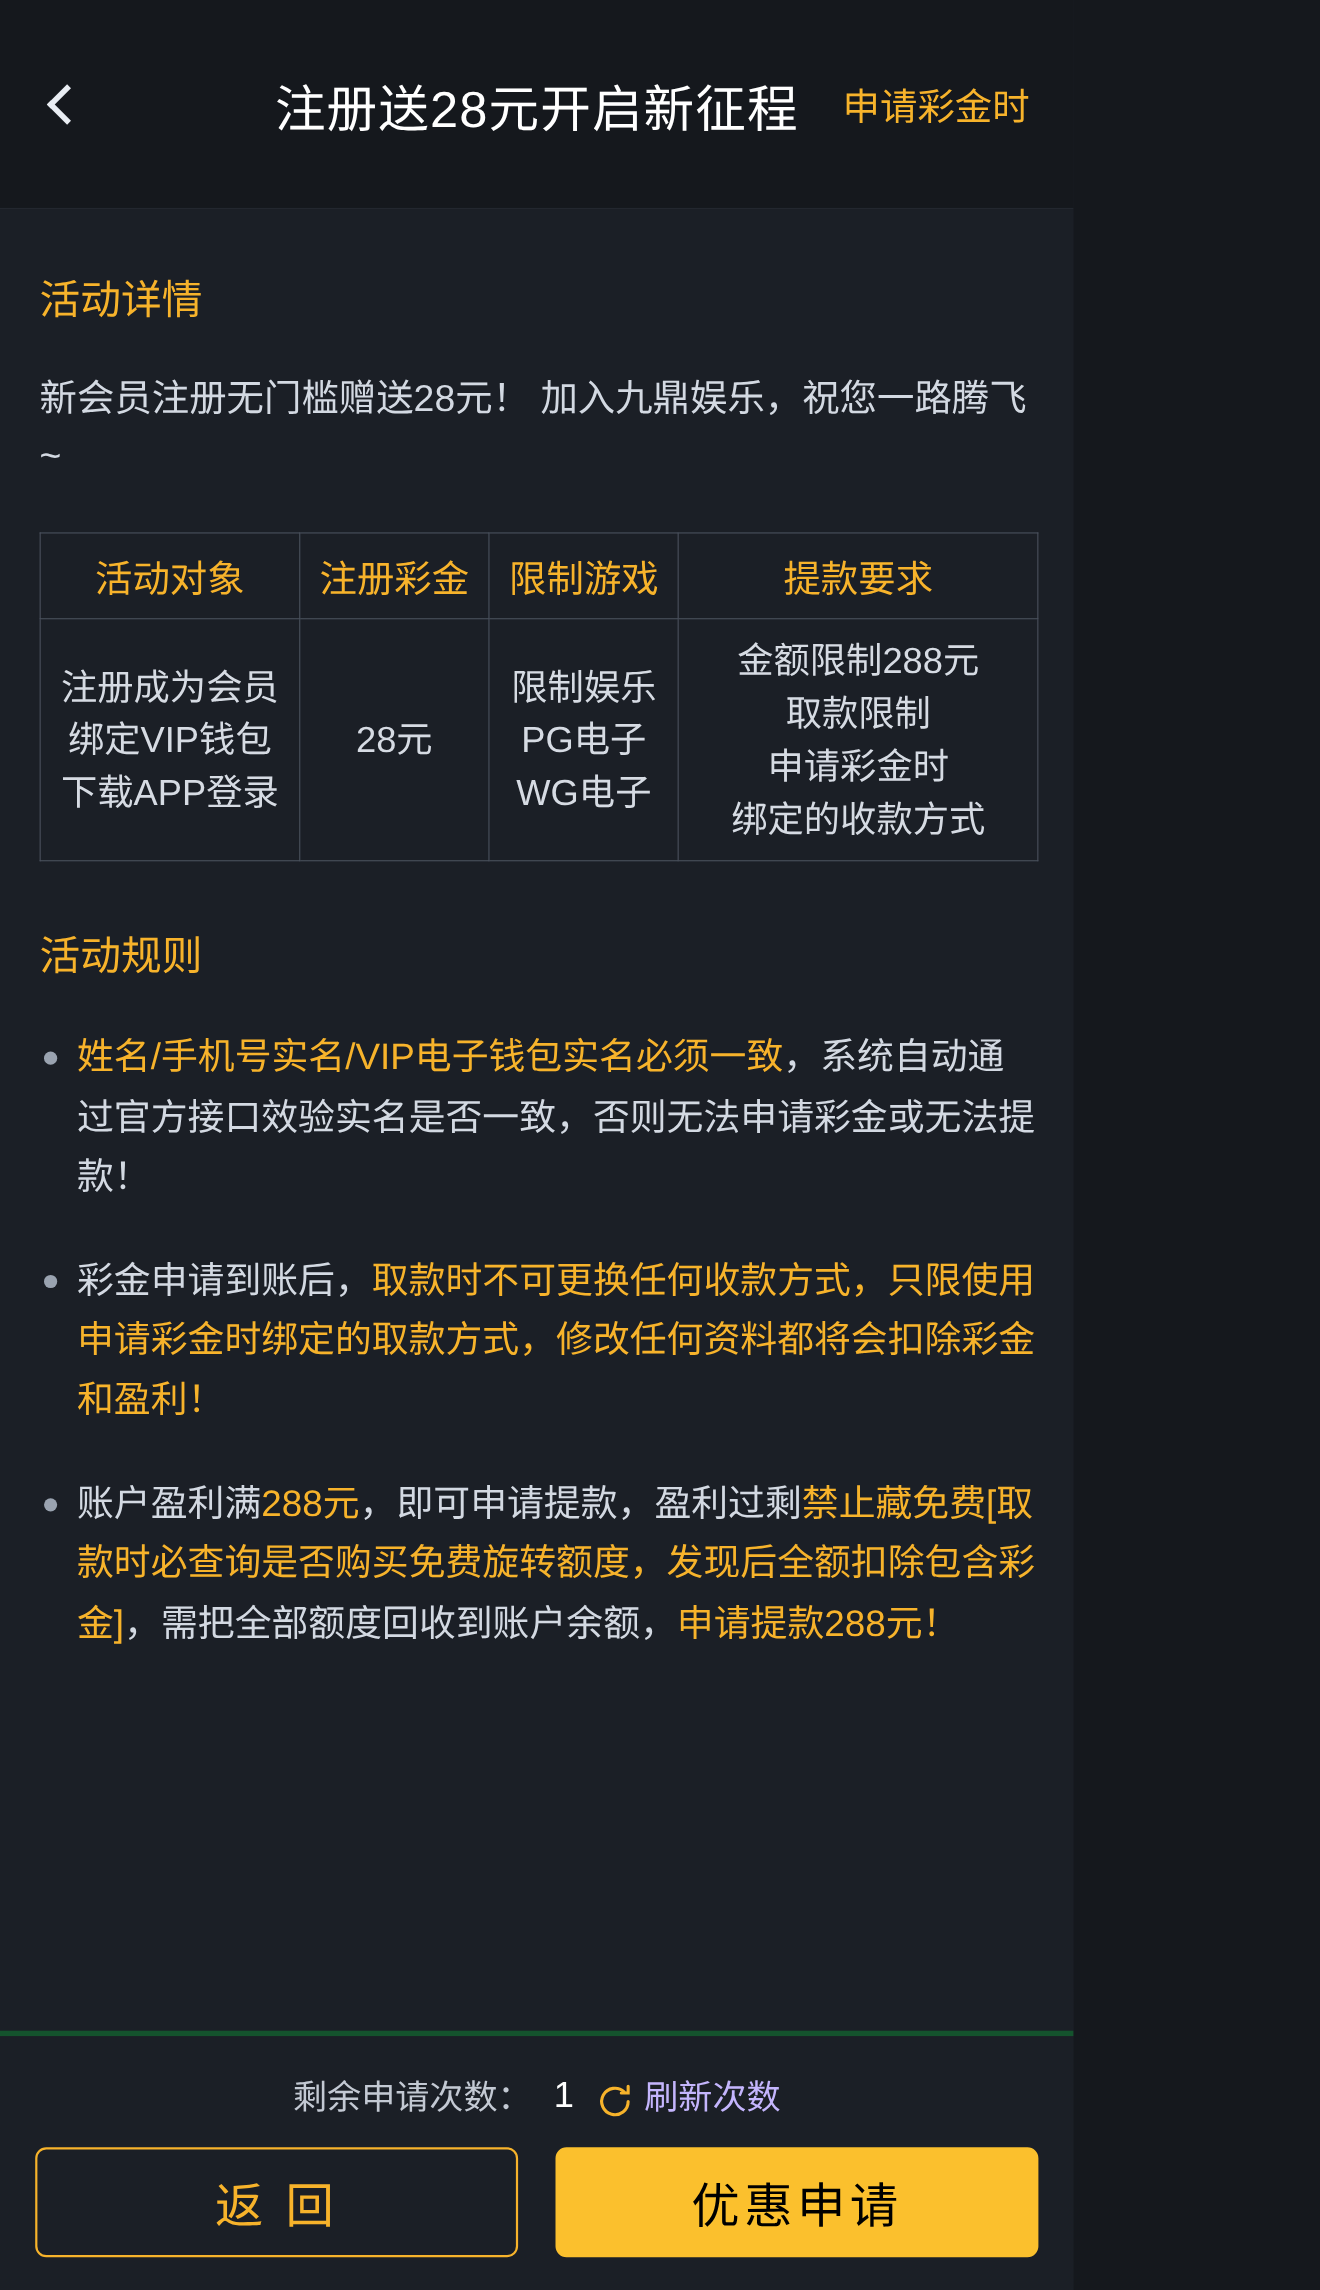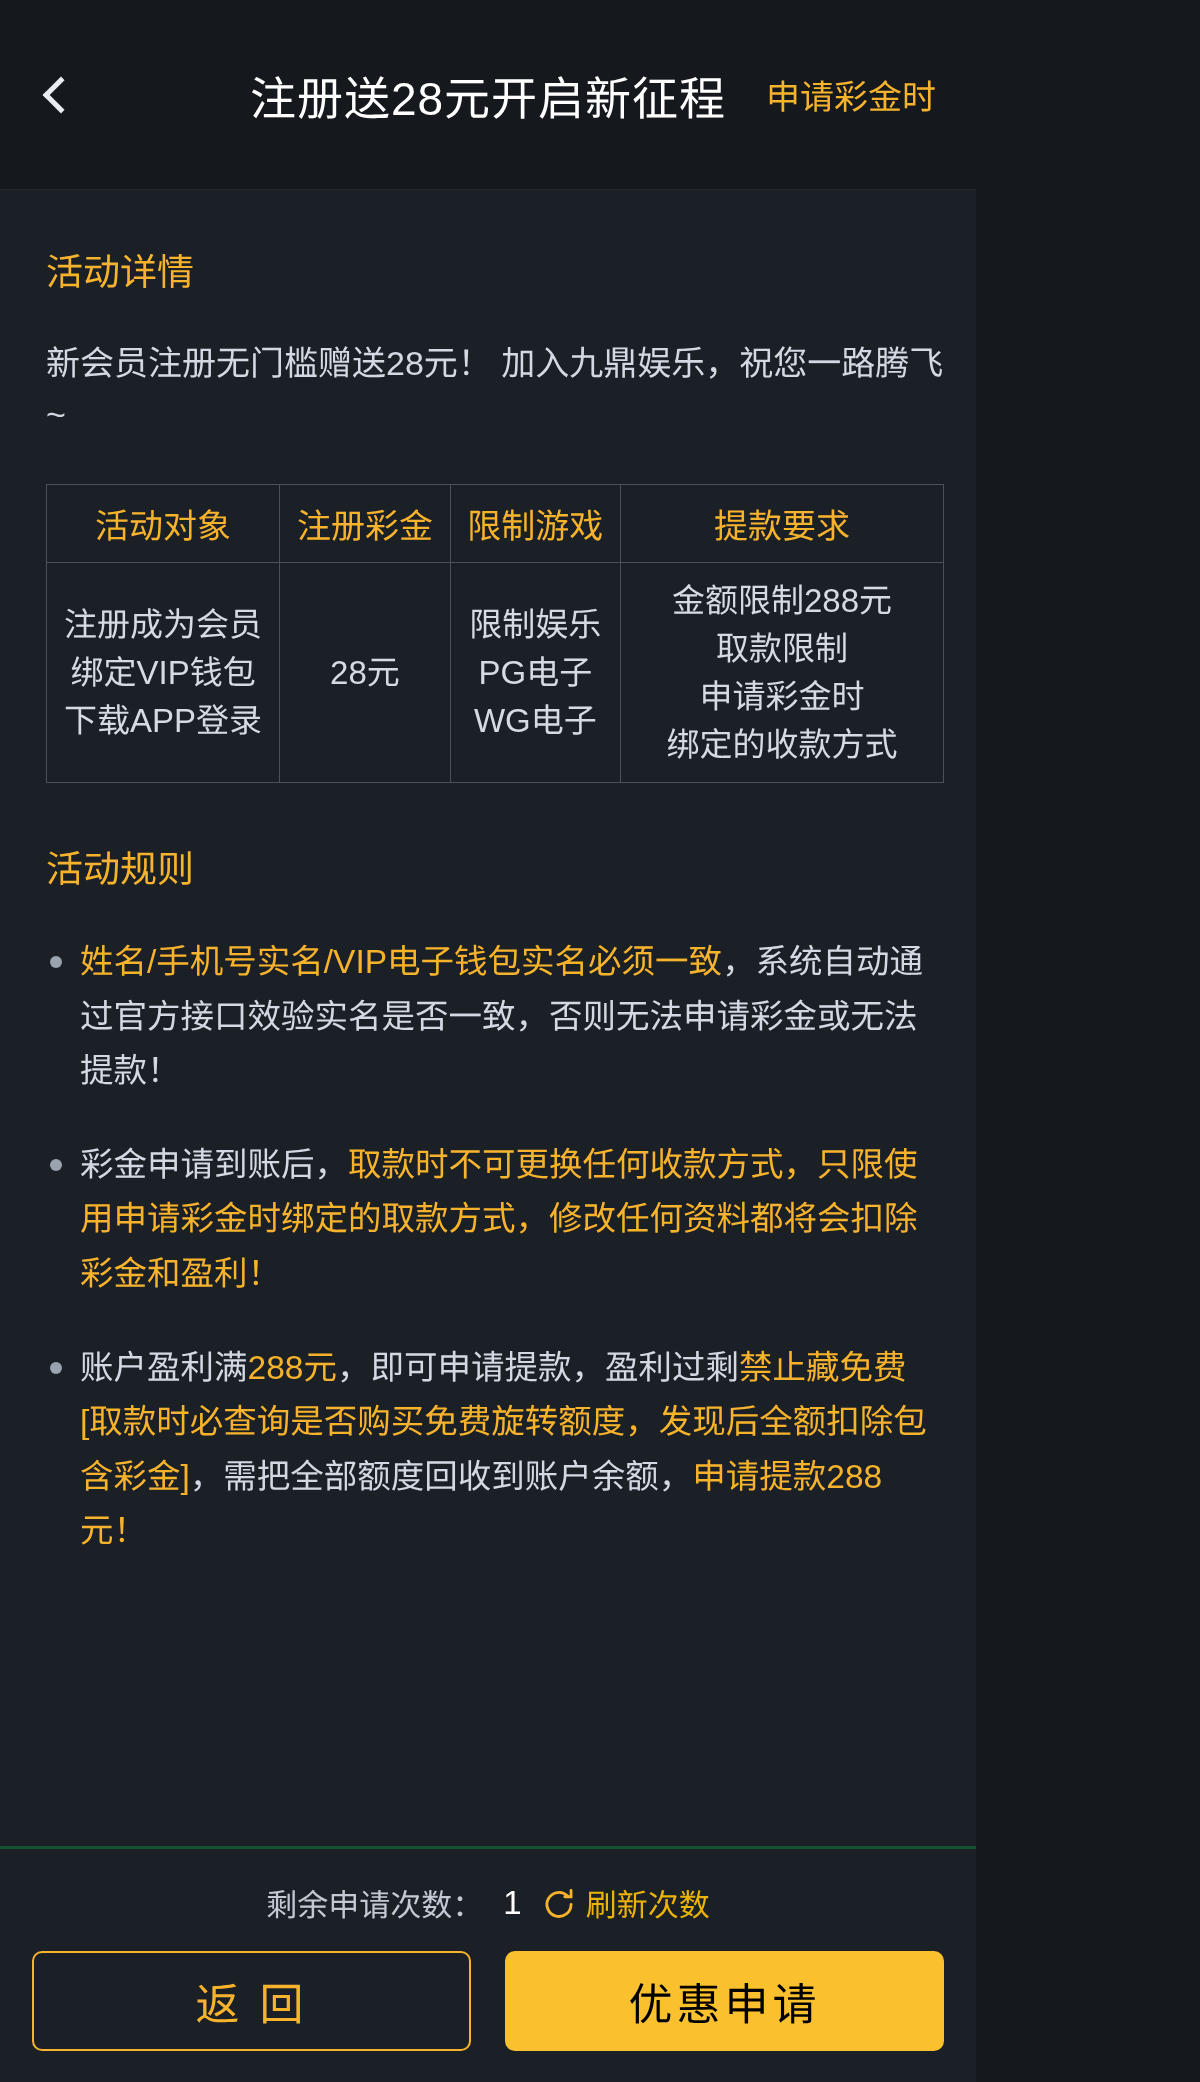--- a/index.html
+++ b/index.html
@@ -59,21 +59,21 @@
     font-size: 34px;
     color: #f7b32b;
     cursor: pointer;
     z-index: 2;
   }
 
   
   .content {
     flex: 1 1 auto;
     overflow: hidden;
-    padding: 52px 32px 0 46px;
+    padding: 52px 32px 0 36px;
     position: relative;
   }
   .section-title {
     font-size: 37px;
     color: #f7b32b;
     margin-bottom: 42px;
   }
   .intro {
     font-size: 34px;
     color: #d3d9e2;
@@ -140,41 +140,41 @@
     left: 0; right: 0; bottom: 0;
     height: 70px;
     background: linear-gradient(to bottom, rgba(27,31,38,0), #1b1f26 85%);
     pointer-events: none;
   }
 
   
   .footer {
     flex: 0 0 236px;
     background: #1b1f26;
-    border-top: 3px solid #14532d;
+    border-top: 5px solid #14532d;
     padding: 0 32px;
     display: flex;
     flex-direction: column;
     justify-content: center;
   }
   .counter {
     display: flex;
     align-items: center;
     justify-content: center;
     gap: 14px;
     font-size: 31px;
     color: #c3c9d3;
     margin-bottom: 26px;
   }
   .counter .num { color: #ffffff; font-size: 33px; margin: 0 6px; }
   .refresh {
     display: inline-flex;
-    align-items: center;
+    align-items: flex-end;
     gap: 10px;
-    color: #eab308;
+    color: #c4b5fd;
     cursor: pointer;
   }
   .refresh-icon {
     display: inline-block;
     width: 34px; height: 34px;
     position: relative;
   }
   .buttons {
     display: flex;
     gap: 34px;

